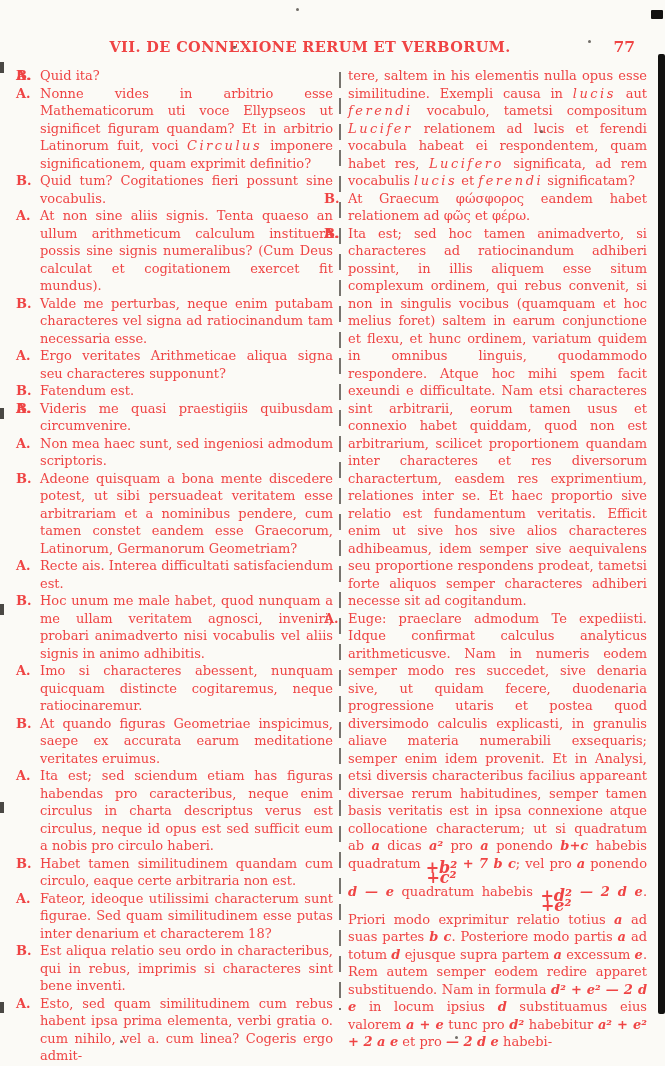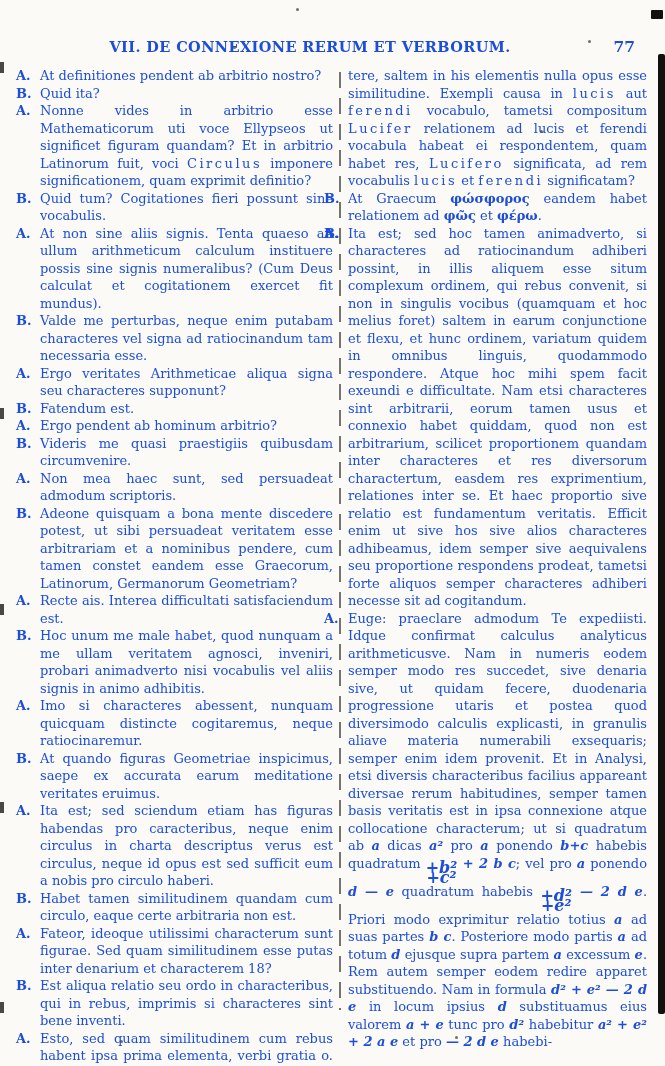--- a/index.html
+++ b/index.html
@@ -1,20 +1,20 @@
 <!DOCTYPE html>
 <html><head>
 <meta charset="utf-8">
 <style>
   html,body{margin:0;padding:0;background:#e8e6e1;}
   .page{
     position:relative;width:665px;height:1066px;overflow:hidden;
     background:#fbfaf6;
     font-family:"DejaVu Serif","Liberation Serif",serif;
-    color:#1d4ed8;
+    color:#ef4444;
   }
   .header-title{
     position:absolute;top:38px;left:30px;width:560px;
     text-align:center;font-weight:bold;font-size:14.5px;letter-spacing:.4px;
     white-space:nowrap;
   }
   .page-number{
     position:absolute;top:37px;right:30px;
     font-weight:bold;font-size:15.5px;
   }
@@ -23,23 +23,23 @@
     font-size:13px;line-height:17.5px;text-align:justify;
     text-justify:inter-word;
   }
   .col-left{left:40px;width:293px;}
   .col-right{left:348px;width:299px;}
   .entry{position:relative;}
   .speaker{
     position:absolute;left:-24px;top:0;
     font-weight:bold;
   }
-  .seg-sp{letter-spacing:2.5px;}
+  .seg-sp{letter-spacing:2.5px;font-style:italic;}
   .seg-it{font-style:italic;font-weight:bold;}
-  .seg-gr{font-weight:bold;}
+  .seg-gr{font-weight:normal;}
   .stk{
     display:inline-flex;flex-direction:column;
     vertical-align:-5px;
     font-style:italic;font-weight:bold;
     font-size:16px;line-height:10px;text-align:left;align-items:center;
   }
   .divider{
     position:absolute;left:339px;top:72px;height:938px;width:2px;
     background:repeating-linear-gradient(to bottom,#4a4640 0 16px,transparent 16px 26px);
     opacity:.75;
@@ -59,51 +59,51 @@
 <body>
 
 <div class="page">
 
   <div class="header-title">VII.  DE CONNEXIONE RERUM ET VERBORUM.</div>
   <div class="page-number">77</div>
 
   <div class="divider"></div>
 
   <div class="col col-left">
-      <div class="entry"><span class="speaker">A.</span><span><span>At definitiones pendent ab arbitrio nostro?</span></span></div>
+      <div class="entry"><span class="speaker">A.</span></div>
       <div class="entry"><span class="speaker">B.</span><span><span>Quid ita?</span></span></div>
       <div class="entry"><span class="speaker">A.</span><span><span>Nonne vides in arbitrio esse Mathematicorum uti voce Ellypseos ut significet figuram quandam?  Et in arbitrio Latinorum fuit, voci </span><span class="seg-sp">Circulus</span><span> imponere significationem, quam exprimit definitio?</span></span></div>
       <div class="entry"><span class="speaker">B.</span><span><span>Quid tum?  Cogitationes fieri possunt sine vocabulis.</span></span></div>
       <div class="entry"><span class="speaker">A.</span><span><span>At non sine aliis signis.  Tenta quaeso an ullum arithmeticum calculum instituere possis sine signis numeralibus? (Cum Deus calculat et cogitationem exercet fit mundus).</span></span></div>
       <div class="entry"><span class="speaker">B.</span><span><span>Valde me perturbas, neque enim putabam characteres vel signa ad ratiocinandum tam necessaria esse.</span></span></div>
       <div class="entry"><span class="speaker">A.</span><span><span>Ergo veritates Arithmeticae aliqua signa seu characteres supponunt?</span></span></div>
       <div class="entry"><span class="speaker">B.</span><span><span>Fatendum est.</span></span></div>
-      <div class="entry"><span class="speaker">A.</span><span><span>Ergo pendent ab hominum arbitrio?</span></span></div>
+      <div class="entry"><span class="speaker">A.</span></div>
       <div class="entry"><span class="speaker">B.</span><span><span>Videris me quasi praestigiis quibusdam circumvenire.</span></span></div>
-      <div class="entry"><span class="speaker">A.</span><span><span>Non mea haec sunt, sed persuadeat admodum scriptoris.</span></span></div>
+      <div class="entry"><span class="speaker">A.</span><span><span>Non mea haec sunt, sed ingeniosi admodum scriptoris.</span></span></div>
       <div class="entry"><span class="speaker">B.</span><span><span>Adeone quisquam a bona mente discedere potest, ut sibi persuadeat veritatem esse arbitrariam et a nominibus pendere, cum tamen constet eandem esse Graecorum, Latinorum, Germanorum Geometriam?</span></span></div>
       <div class="entry"><span class="speaker">A.</span><span><span>Recte ais.  Interea difficultati satisfaciendum est.</span></span></div>
       <div class="entry"><span class="speaker">B.</span><span><span>Hoc unum me male habet, quod nunquam a me ullam veritatem agnosci, inveniri, probari animadverto nisi vocabulis vel aliis signis in animo adhibitis.</span></span></div>
       <div class="entry"><span class="speaker">A.</span><span><span>Imo si characteres abessent, nunquam quicquam distincte cogitaremus, neque ratiocinaremur.</span></span></div>
       <div class="entry"><span class="speaker">B.</span><span><span>At quando figuras Geometriae inspicimus, saepe ex accurata earum meditatione veritates eruimus.</span></span></div>
       <div class="entry"><span class="speaker">A.</span><span><span>Ita est; sed sciendum etiam has figuras habendas pro caracteribus, neque enim circulus in charta descriptus verus est circulus, neque id opus est sed sufficit eum a nobis pro circulo haberi.</span></span></div>
       <div class="entry"><span class="speaker">B.</span><span><span>Habet tamen similitudinem quandam cum circulo, eaque certe arbitraria non est.</span></span></div>
       <div class="entry"><span class="speaker">A.</span><span><span>Fateor, ideoque utilissimi characterum sunt figurae.  Sed quam similitudinem esse putas inter denarium et characterem 18?</span></span></div>
       <div class="entry"><span class="speaker">B.</span><span><span>Est aliqua relatio seu ordo in characteribus, qui in rebus, imprimis si characteres sint bene inventi.</span></span></div>
       <div class="entry"><span class="speaker">A.</span><span><span>Esto, sed quam similitudinem cum rebus habent ipsa prima elementa, verbi gratia o. cum nihilo, vel a. cum linea?  Cogeris ergo admit-</span></span></div>
     </div>
   <div class="col col-right">
       <div class="entry"><span><span>tere, saltem in his elementis nulla opus esse similitudine.  Exempli causa in </span><span class="seg-sp">lucis</span><span> aut </span><span class="seg-sp">ferendi</span><span> vocabulo, tametsi compositum </span><span class="seg-sp">Lucifer</span><span> relationem ad lucis et ferendi vocabula habeat ei respondentem, quam habet res, </span><span class="seg-sp">Lucifero</span><span> significata, ad rem vocabulis </span><span class="seg-sp">lucis</span><span> et </span><span class="seg-sp">ferendi</span><span> significatam?</span></span></div>
       <div class="entry"><span class="speaker">B.</span><span><span>At Graecum </span><span class="seg-gr">φώσφορος</span><span> eandem habet relationem ad </span><span class="seg-gr">φῶς</span><span> et </span><span class="seg-gr">φέρω</span><span>.</span></span></div>
       <div class="entry"><span class="speaker">A.</span></div>
       <div class="entry"><span class="speaker">B.</span><span><span>Ita est; sed hoc tamen animadverto, si characteres ad ratiocinandum adhiberi possint, in illis aliquem esse situm complexum ordinem, qui rebus convenit, si non in singulis vocibus (quamquam et hoc melius foret) saltem in earum conjunctione et flexu, et hunc ordinem, variatum quidem in omnibus linguis, quodammodo respondere.  Atque hoc mihi spem facit exeundi e difficultate.  Nam etsi characteres sint arbitrarii, eorum tamen usus et connexio habet quiddam, quod non est arbitrarium, scilicet proportionem quandam inter characteres et res diversorum charactertum, easdem res exprimentium, relationes inter se.  Et haec proportio sive relatio est fundamentum veritatis.  Efficit enim ut sive hos sive alios characteres adhibeamus, idem semper sive aequivalens seu proportione respondens prodeat, tametsi forte aliquos semper characteres adhiberi necesse sit ad cogitandum.</span></span></div>
       <div class="entry"><span class="speaker">A.</span><span><span>Euge: praeclare admodum Te expediisti.  Idque confirmat calculus analyticus arithmeticusve. Nam in numeris eodem semper modo res succedet, sive denaria sive, ut quidam fecere, duodenaria progressione utaris et postea quod diversimodo calculis explicasti, in granulis aliave materia numerabili exsequaris; semper enim idem provenit.  Et in Analysi, etsi diversis characteribus facilius appareant diversae rerum habitudines, semper tamen basis veritatis est in ipsa connexione atque collocatione characterum; ut si quadratum ab </span><span class="seg-it">a</span><span> dicas </span><span class="seg-it">a²</span><span> pro </span><span class="seg-it">a</span><span> ponendo </span><span class="seg-it">b+c</span><span> habebis quadratum </span><span class="stk">
             <span>+b²</span>
             <span>+c²</span>
-          </span><span class="seg-it"> + 2 b c</span><span>; vel pro </span><span class="seg-it">a</span><span> ponendo </span><span class="seg-it">d — e</span><span> quadratum habebis </span><span class="stk">
+          </span><span class="seg-it"> + 7 b c</span><span>; vel pro </span><span class="seg-it">a</span><span> ponendo </span><span class="seg-it">d — e</span><span> quadratum habebis </span><span class="stk">
             <span>+d²</span>
             <span>+e²</span>
           </span><span class="seg-it"> — 2 d e</span><span>.  Priori modo exprimitur relatio totius </span><span class="seg-it">a</span><span> ad suas partes </span><span class="seg-it">b c</span><span>.  Posteriore modo partis </span><span class="seg-it">a</span><span> ad totum </span><span class="seg-it">d</span><span> ejusque supra partem </span><span class="seg-it">a</span><span> excessum </span><span class="seg-it">e</span><span>.  Rem autem semper eodem redire apparet substituendo.  Nam in formula </span><span class="seg-it">d² + e² — 2 d e</span><span> in locum ipsius </span><span class="seg-it">d</span><span> substituamus eius valorem </span><span class="seg-it">a + e</span><span> tunc pro </span><span class="seg-it">d²</span><span> habebitur </span><span class="seg-it">a² + e² + 2 a e</span><span> et pro </span><span class="seg-it">— 2 d e</span><span> habebi-</span></span></div>
     </div>
 
   <div class="edge-bar-right"></div>
   <div class="corner-mark"></div>
   <div class="edge-tick" style="top:62px;"></div>
   <div class="edge-tick" style="top:408px;"></div>
   <div class="edge-tick" style="top:604px;"></div>

